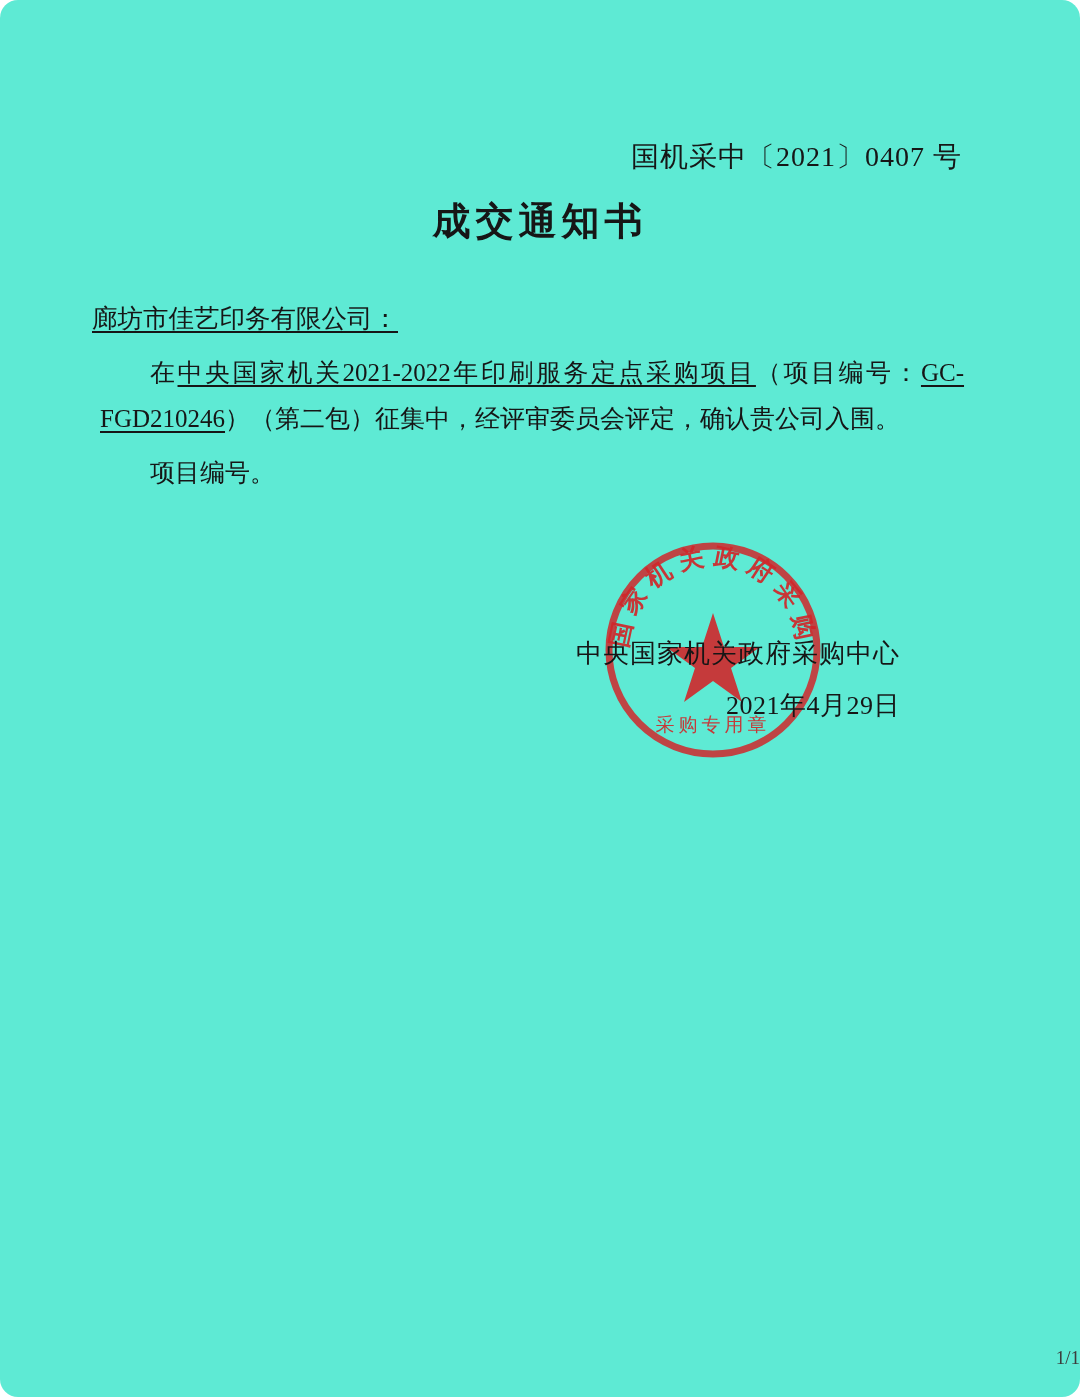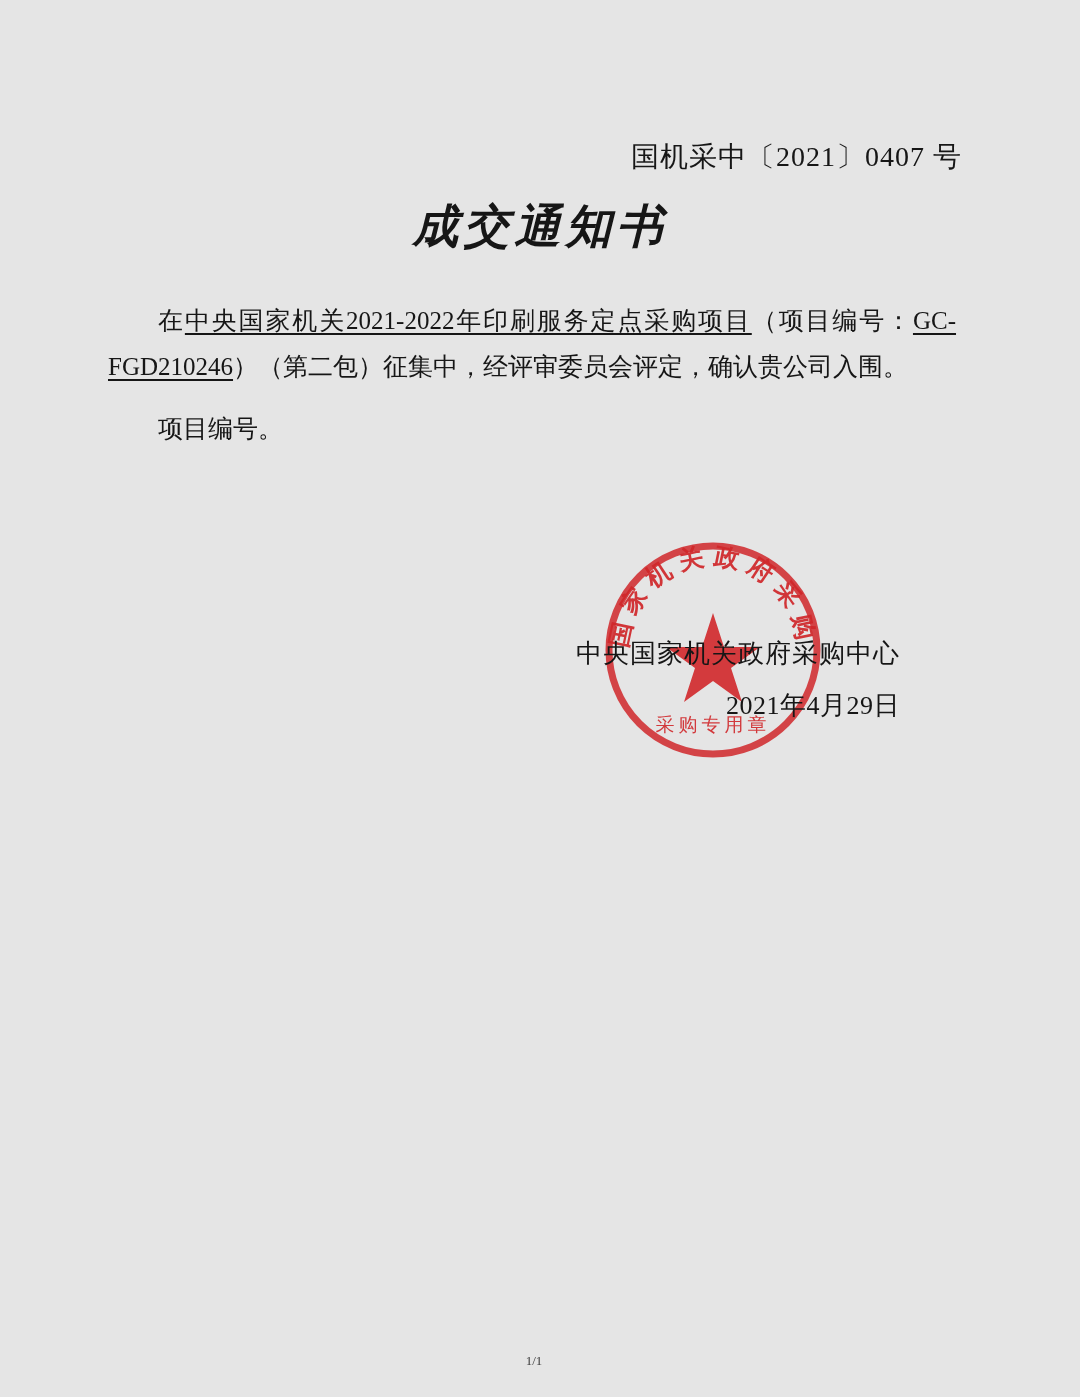--- a/index.html
+++ b/index.html
@@ -12,21 +12,22 @@
     height: 1397px;
     position: relative;
     font-family: "Liberation Serif", "DejaVu Serif", serif;
     color: #161616;
     overflow: hidden;
   }
 
   .page {
     position: absolute;
     inset: 0;
-    background: #e5e5e5;
+    background: #5eead4;
+    border-radius: 18px;
   }
 
   
   .doc-number {
     position: absolute;
     top: 138px;
     left: 0;
     right: 118px;
     text-align: right;
     font-size: 28px;
@@ -34,25 +35,24 @@
     font-family: "Liberation Serif", "DejaVu Serif", serif;
   }
 
   
   .doc-title {
     position: absolute;
     top: 196px;
     left: 0;
     right: 0;
     text-align: center;
-    font-size: 46px;
+    font-size: 38px;
     font-weight: bold;
     letter-spacing: 5px;
     font-family: "DejaVu Serif", "Liberation Serif", serif;
-    font-style: italic;
   }
 
   
   .body-block {
     position: absolute;
     top: 296px;
     left: 92px;
     width: 880px;
     font-size: 25px;
     line-height: 46px;
@@ -61,21 +61,21 @@
   .addressee {
     margin: 0 0 8px 0;
     font-size: 25.5px;
   }
   .addressee .u {
     text-decoration: underline;
     text-underline-offset: 4px;
   }
 
   p.para {
-    margin: 16px;
+    margin: 8px;
     text-indent: 50px;
     text-align: justify;
   }
   p.para.tight { margin-top: 2px; }
   p.para.gap   { margin-top: 14px; }
 
   .u {
     text-decoration: underline;
     text-underline-offset: 4px;
   }
@@ -107,38 +107,41 @@
     height: 230px;
     pointer-events: none;
   }
   .seal svg { display: block; }
 
   
   .footer {
     position: absolute;
     bottom: 28px;
     left: 0;
-    right: 12px;
-    text-align: center;
-    font-size: 13px;
+    right: 0;
+    text-align: right;
+    font-size: 19px;
     color: #3c3c3c;
     font-family: "Liberation Serif", "DejaVu Serif", serif;
   }
 </style>
 </head>
 <body>
 
 <div class="page">
 
   <div class="doc-number">国机采中〔2021〕0407 号</div>
 
   <div class="doc-title">成交通知书</div>
 
   <div class="body-block">
 
+    <div class="addressee">
+      <span class="u">廊坊市佳艺印务有限公司：</span>
+    </div>
 
     <p class="para tight"><span>在</span><span class="u">中央国家机关2021-2022年印刷服务定点采购项目</span><span>（项目编号：</span><span class="u">GC-FGD210246</span><span>）（第二包）征集中，经评审委员会评定，确认贵公司入围。</span></p>
 
 
     <p class="para notice-line">项目编号。</p>
   </div>
 
   <div class="seal">
     <svg width="230" height="230" viewBox="0 0 230 230" aria-hidden="true">
       <defs>

